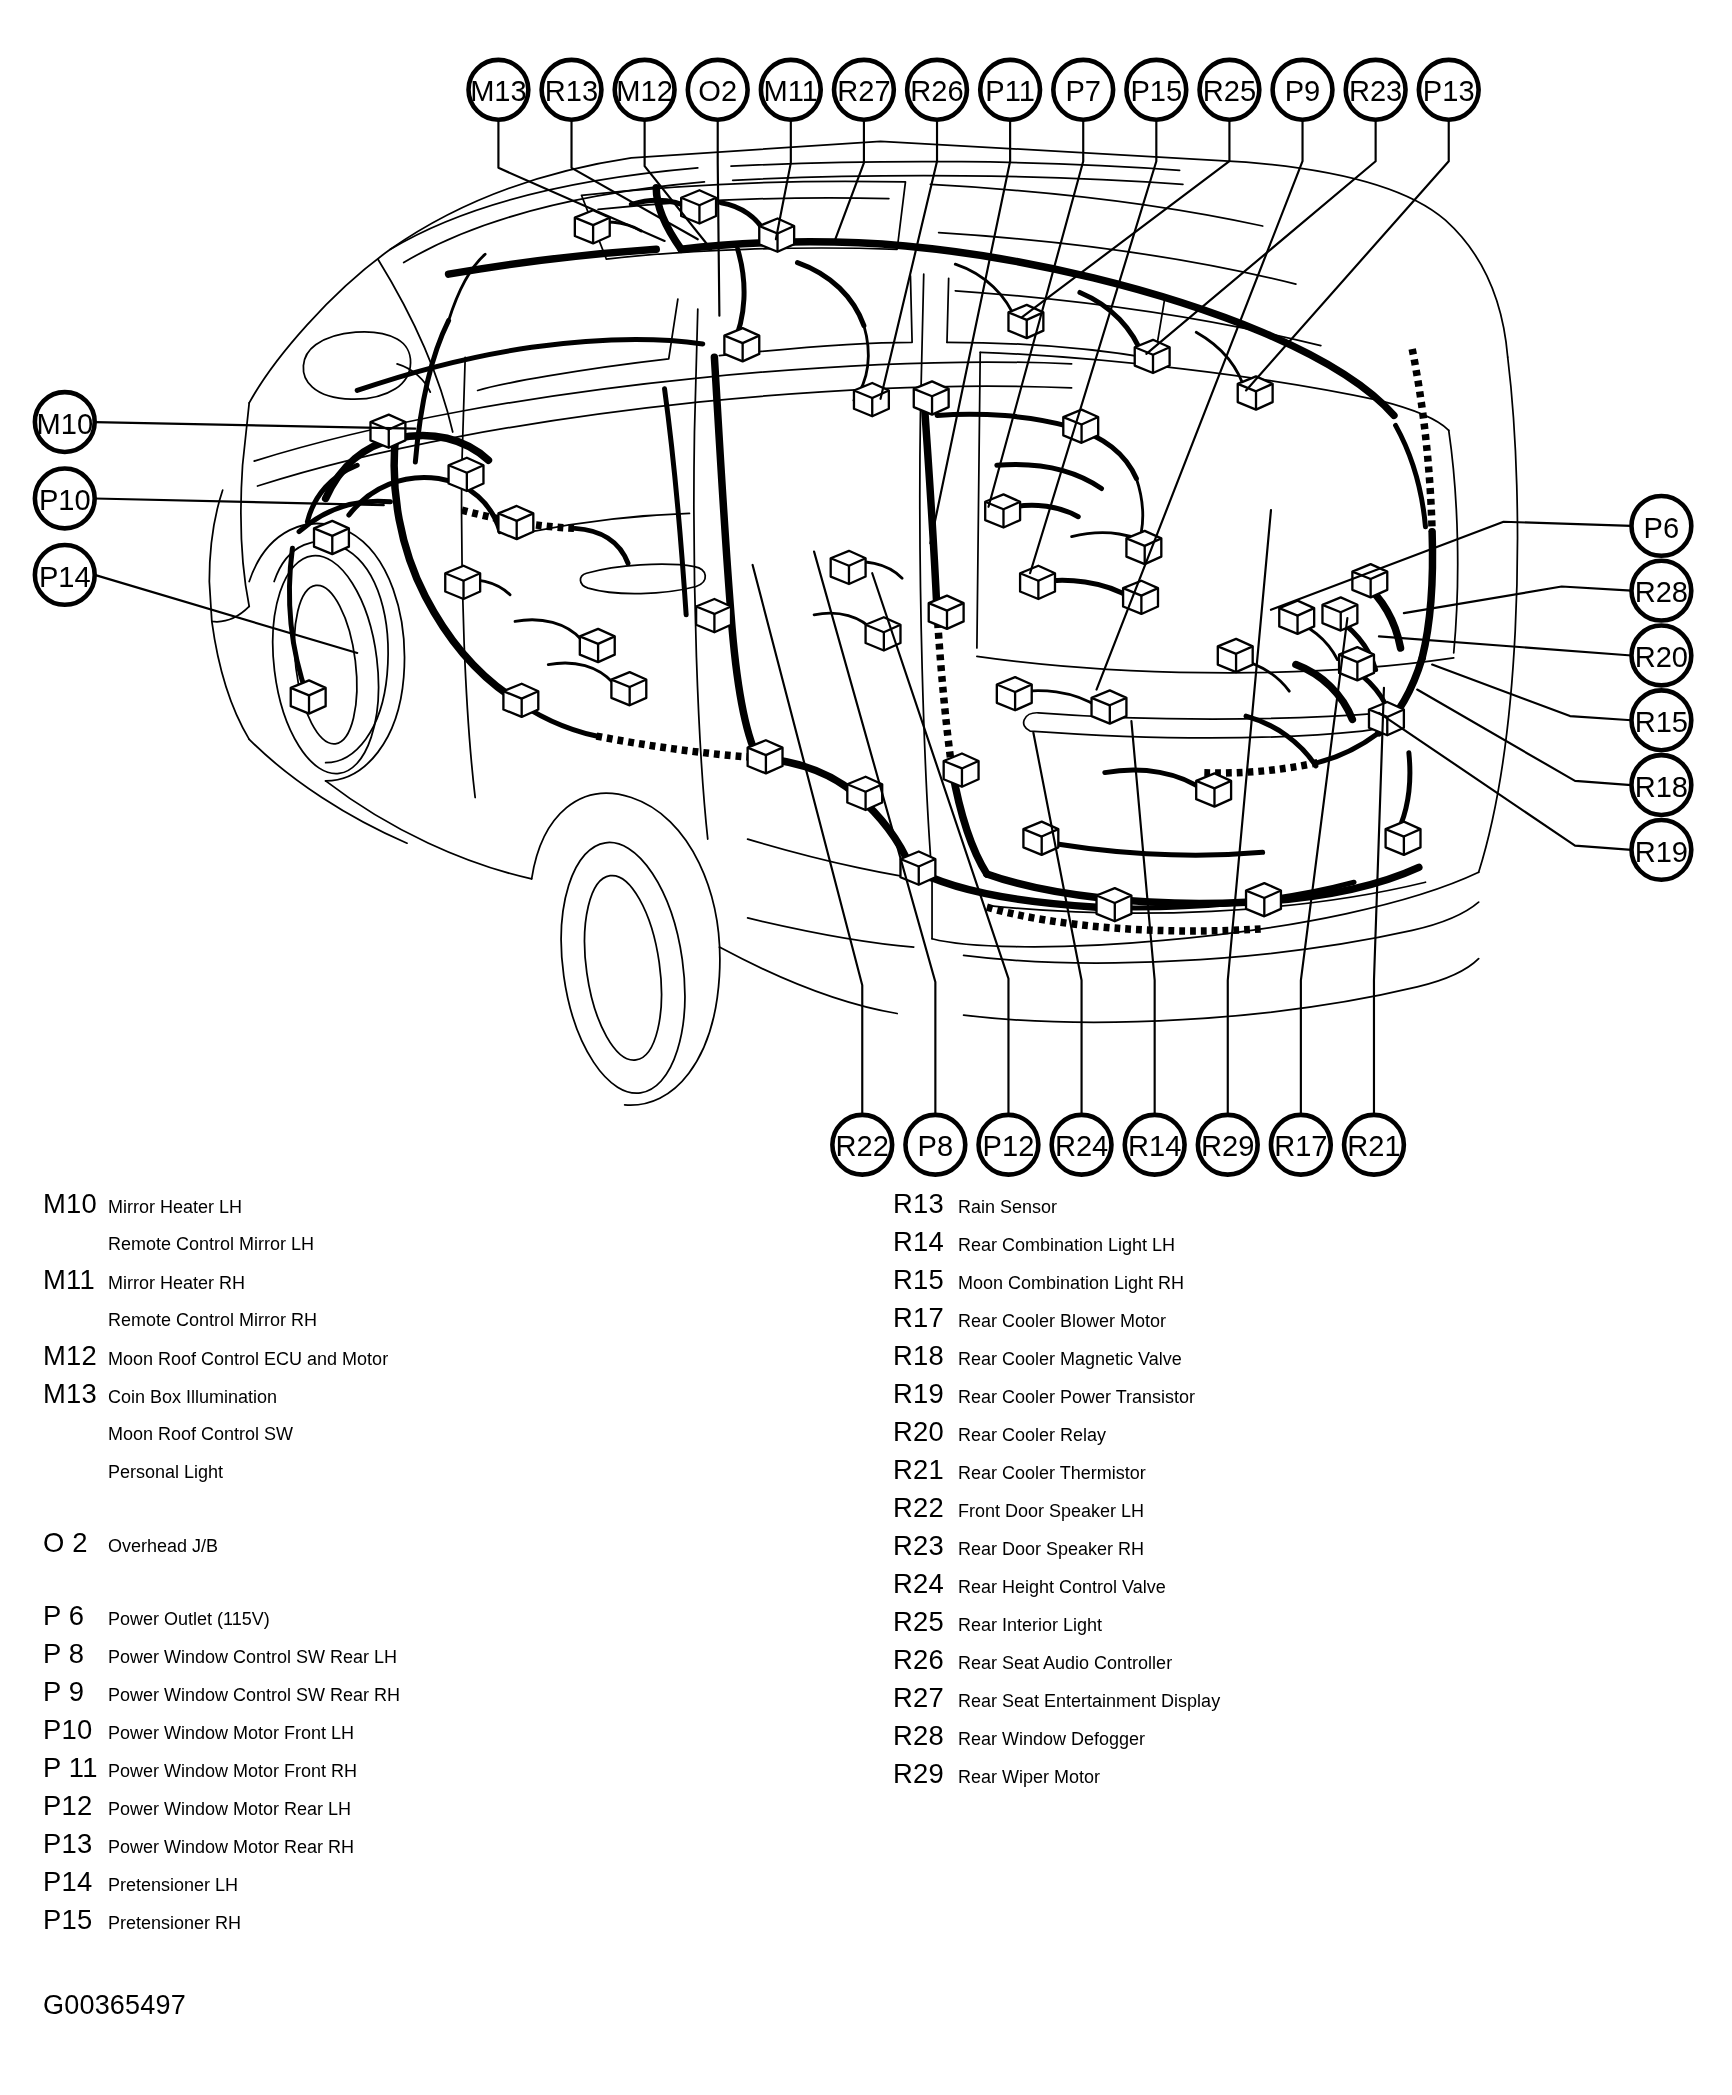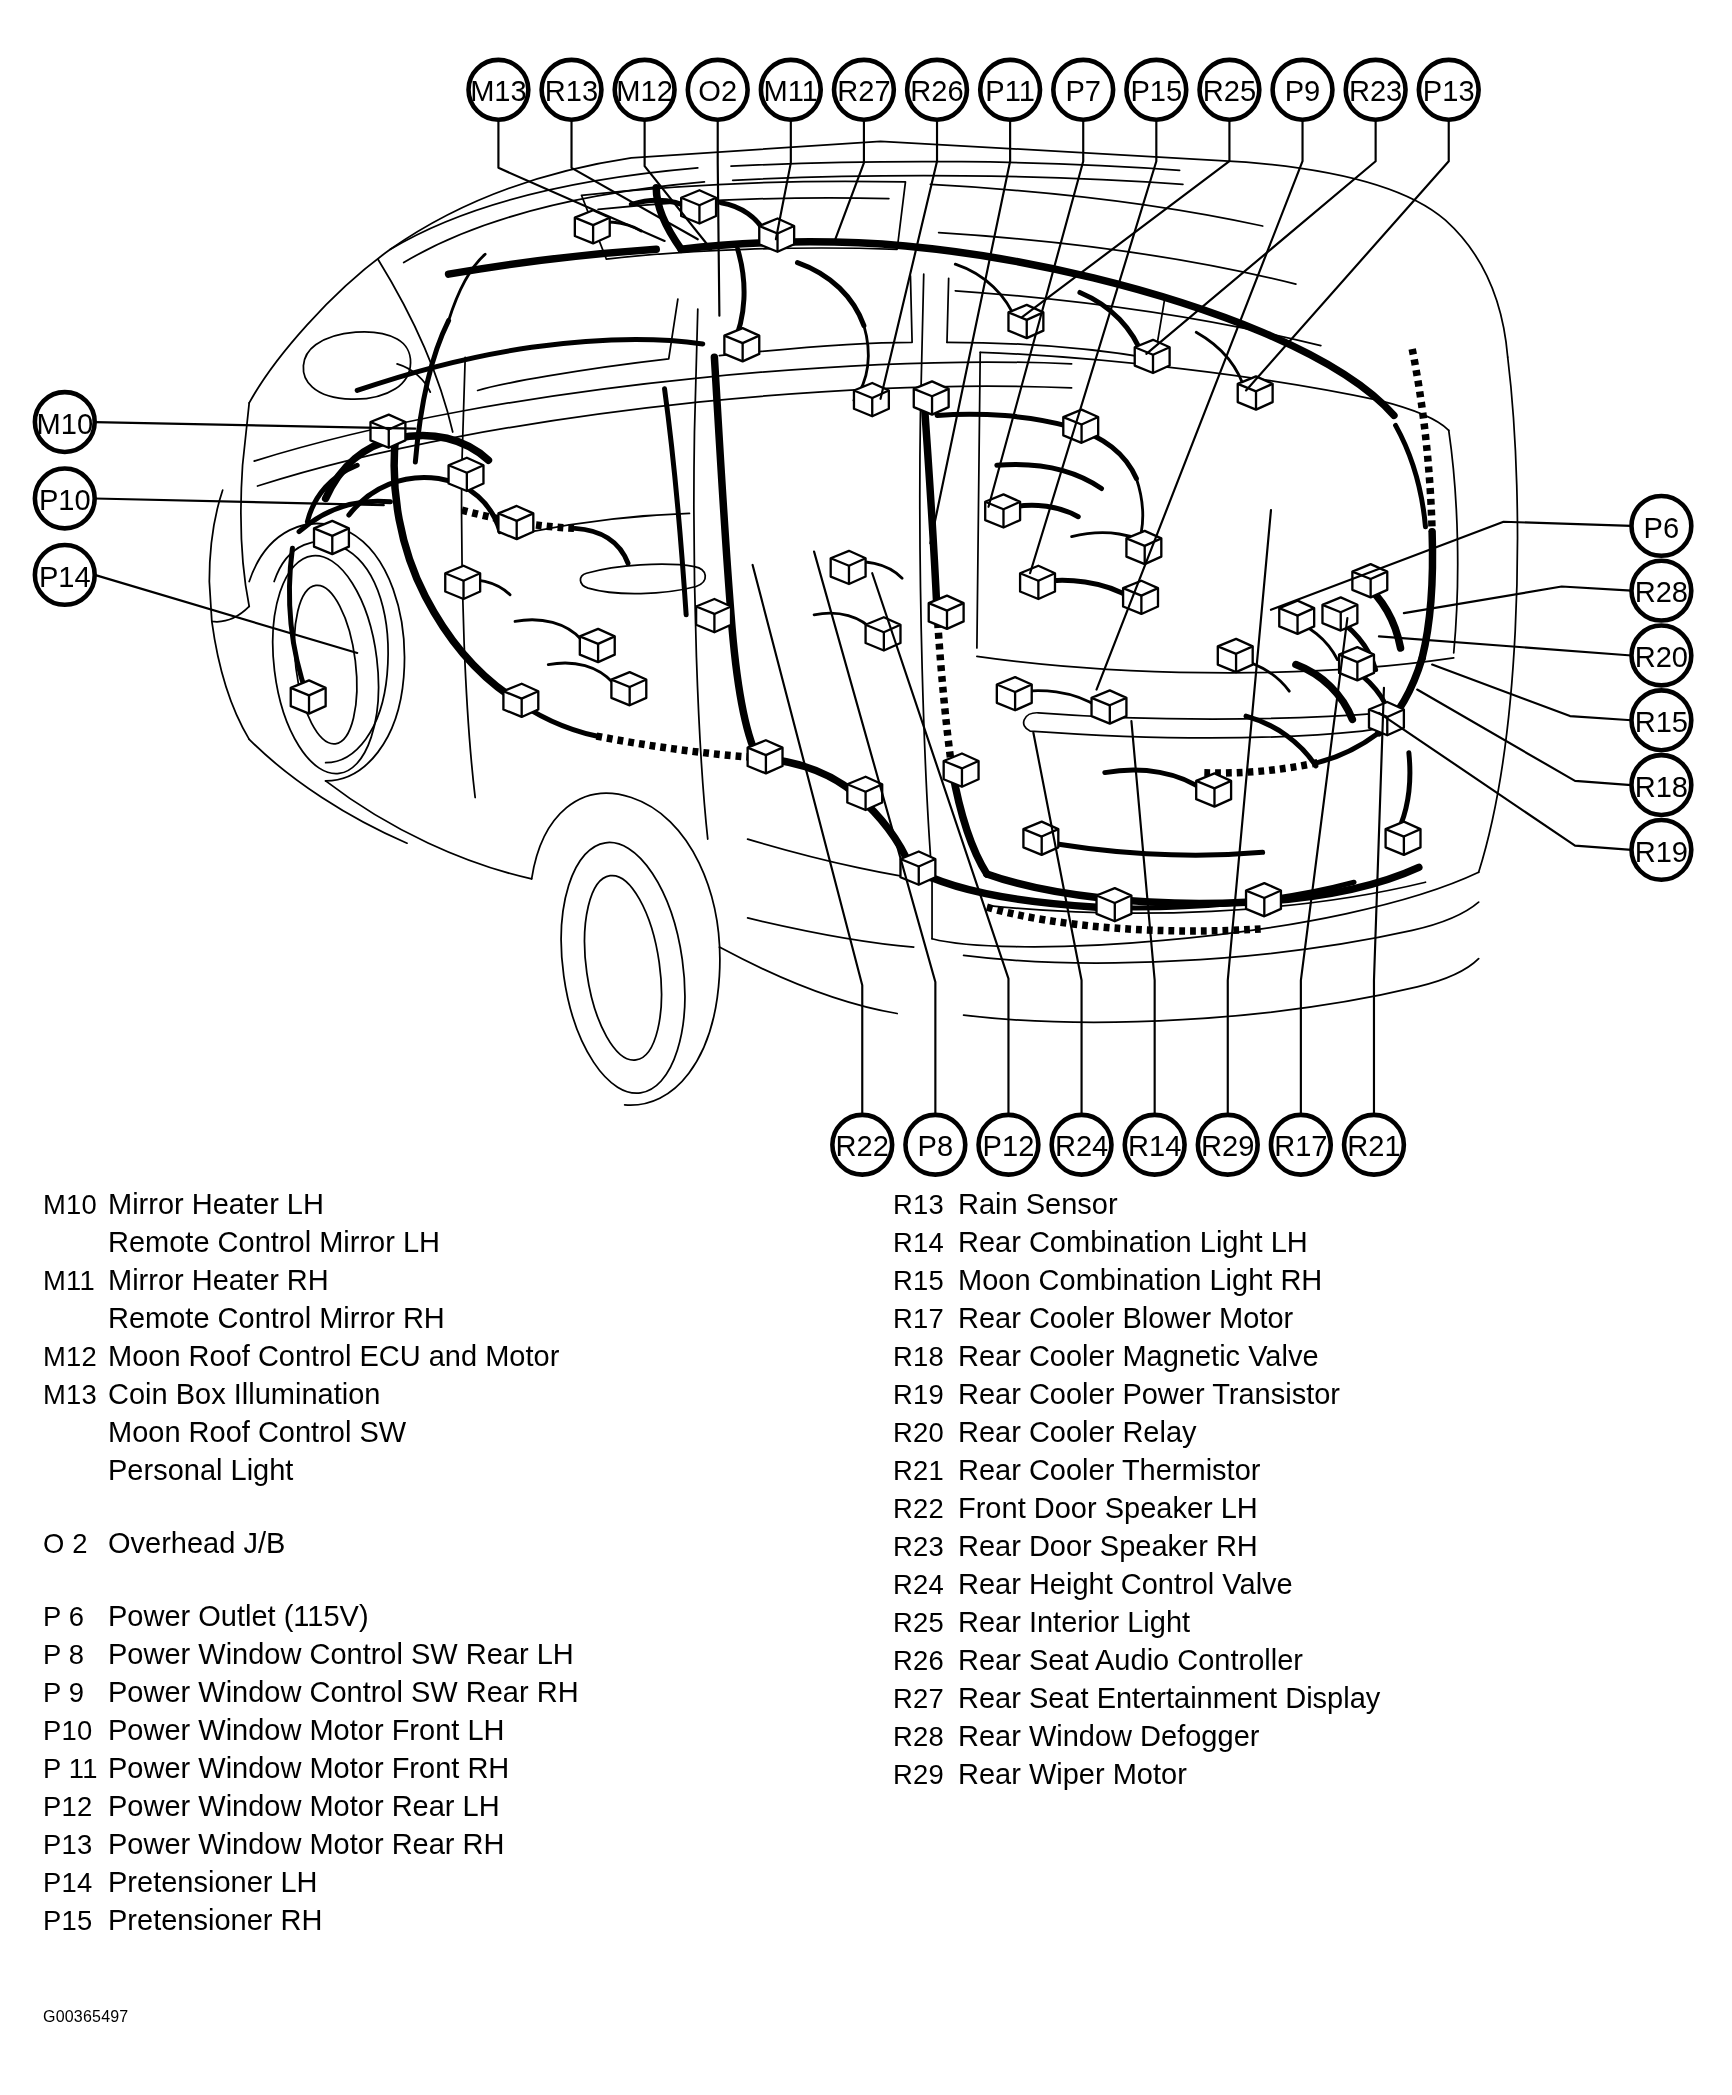--- a/index.html
+++ b/index.html
@@ -17,26 +17,26 @@
   .legend-col{position:absolute;top:0;}
   .legend-col.left{left:43px;width:797px;}
   .legend-col.right{left:893px;width:797px;}
 
   .leg-row{display:flex;align-items:baseline;height:38px;}
   .leg-row.gap{height:73px;}
   .leg-code{
     width:65px;flex:0 0 65px;
     font-size:27.4px;letter-spacing:0.2px;white-space:pre;
   }
-  .leg-desc{font-size:29px;white-space:nowrap;}
+  .leg-desc{font-size:18px;white-space:nowrap;margin-top:8px;}
   .leg-row.cont .leg-code{visibility:hidden;}
 
   .figid{
     position:absolute;left:43px;top:1990px;
-    font-size:16px;letter-spacing:0.2px;margin-top:18px;
+    font-size:27px;letter-spacing:0.2px;
   }
   text.callout{
     font-family:"Liberation Sans","DejaVu Sans",sans-serif;
     font-size:35px;text-anchor:middle;dominant-baseline:central;
     fill:#000;
   }
   .cl-circ{fill:#fff;stroke:#000;stroke-width:5.5;}
   .lead{stroke:#000;stroke-width:2.6;fill:none;stroke-linecap:round;stroke-linejoin:round;}
   .body-ln{stroke:#000;stroke-width:2.1;fill:none;stroke-linejoin:round;stroke-linecap:round;}
   .body-ln-f{stroke:#000;stroke-width:2.1;fill:#fff;stroke-linejoin:round;}

